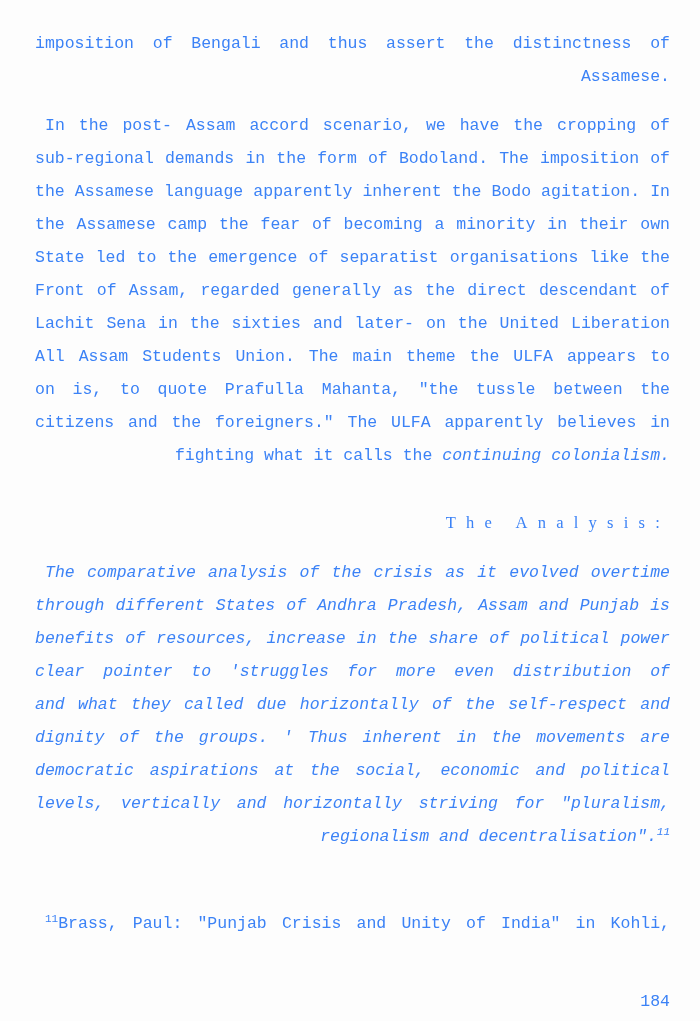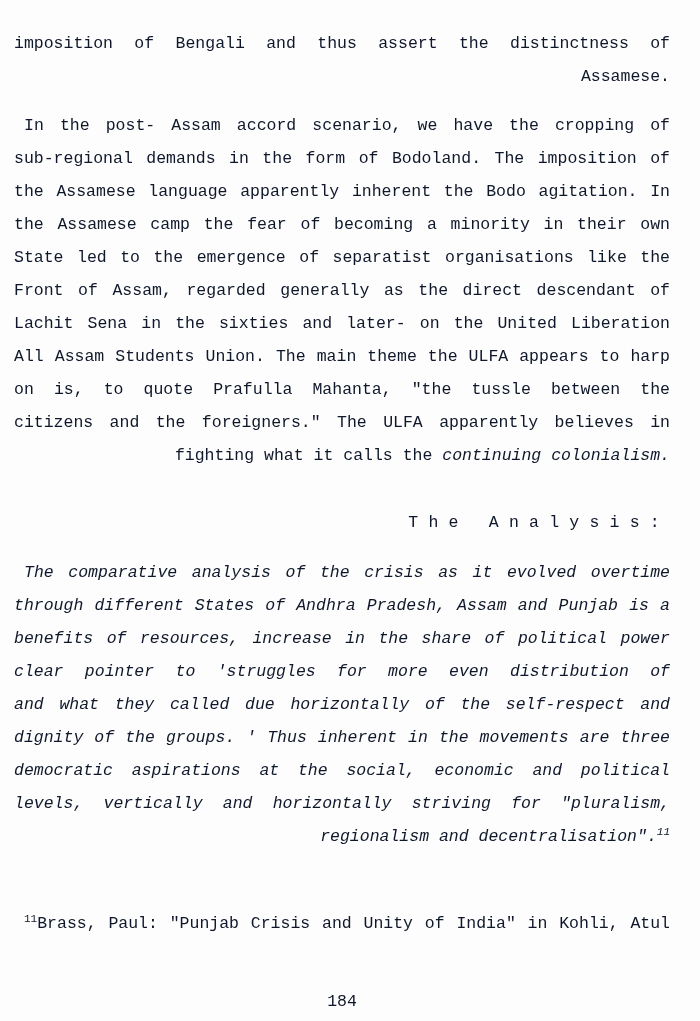--- a/index.html
+++ b/index.html
@@ -4,44 +4,46 @@
 <style>
   html, body { margin: 0; padding: 0; background: #ffffff; }
   .page {
     position: relative;
     width: 700px;
     height: 1021px;
     background: #fdfdfd;
     overflow: hidden;
     font-family: "Liberation Mono", "DejaVu Sans Mono", monospace;
     font-size: 16.5px;
-    color: #0f172a;
+    color: #3b82f6;
     box-sizing: border-box;
+    padding-left: 21px;
   }
   .content {
     padding: 27px 30px 0 14px;
   }
   .line {
     height: 33px;
     line-height: 33px;
     white-space: normal;
     overflow: hidden;
+    text-align: right;
   }
   
   .j {
     text-align: justify;
     text-align-last: justify;
   }
   
   .l { text-align: right; }
   
   .ind { padding-left: 10px; }
   .para2 { margin-top: 16px; }
   .heading-block { margin-top: 34px; }
-  .heading .line { letter-spacing: 0.62em; }
+  .heading .line { letter-spacing: 0.62em; font-family: Liberation Serif, serif; }
   .para3 { margin-top: 17px; font-style: italic; }
   .footnote-block { margin-top: 54px; }
   .sup {
     font-size: 11px;
     position: relative;
     top: -6px;
   }
   .italic { font-style: italic; }
   .pagenum-block {
     margin-top: 45px;

